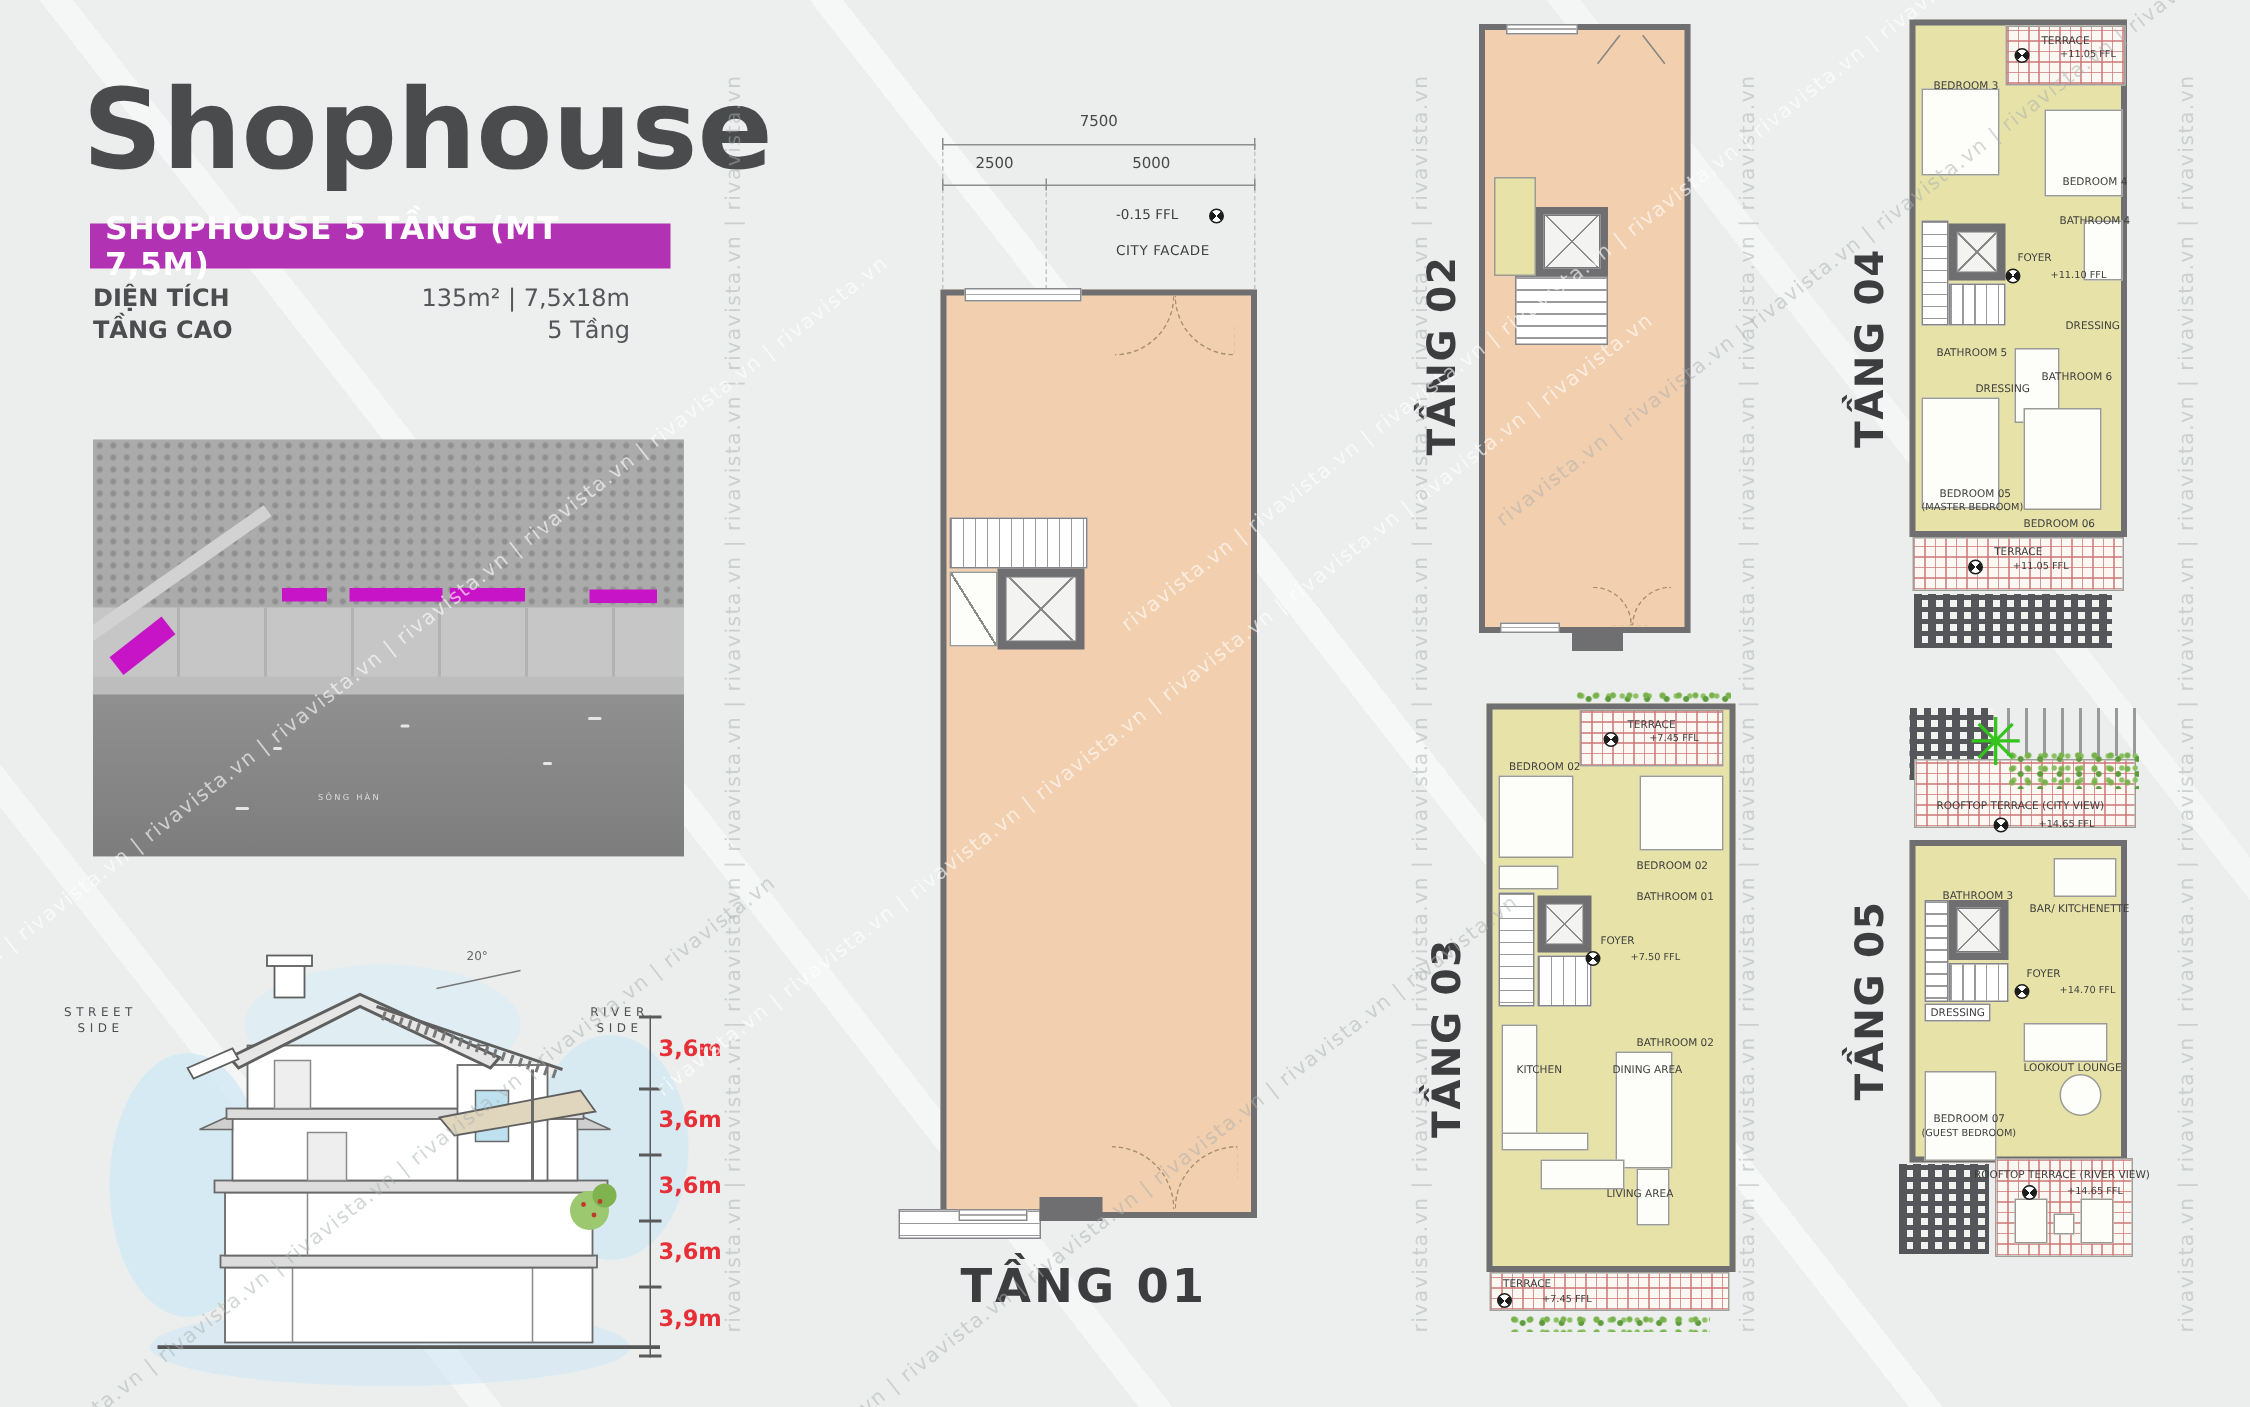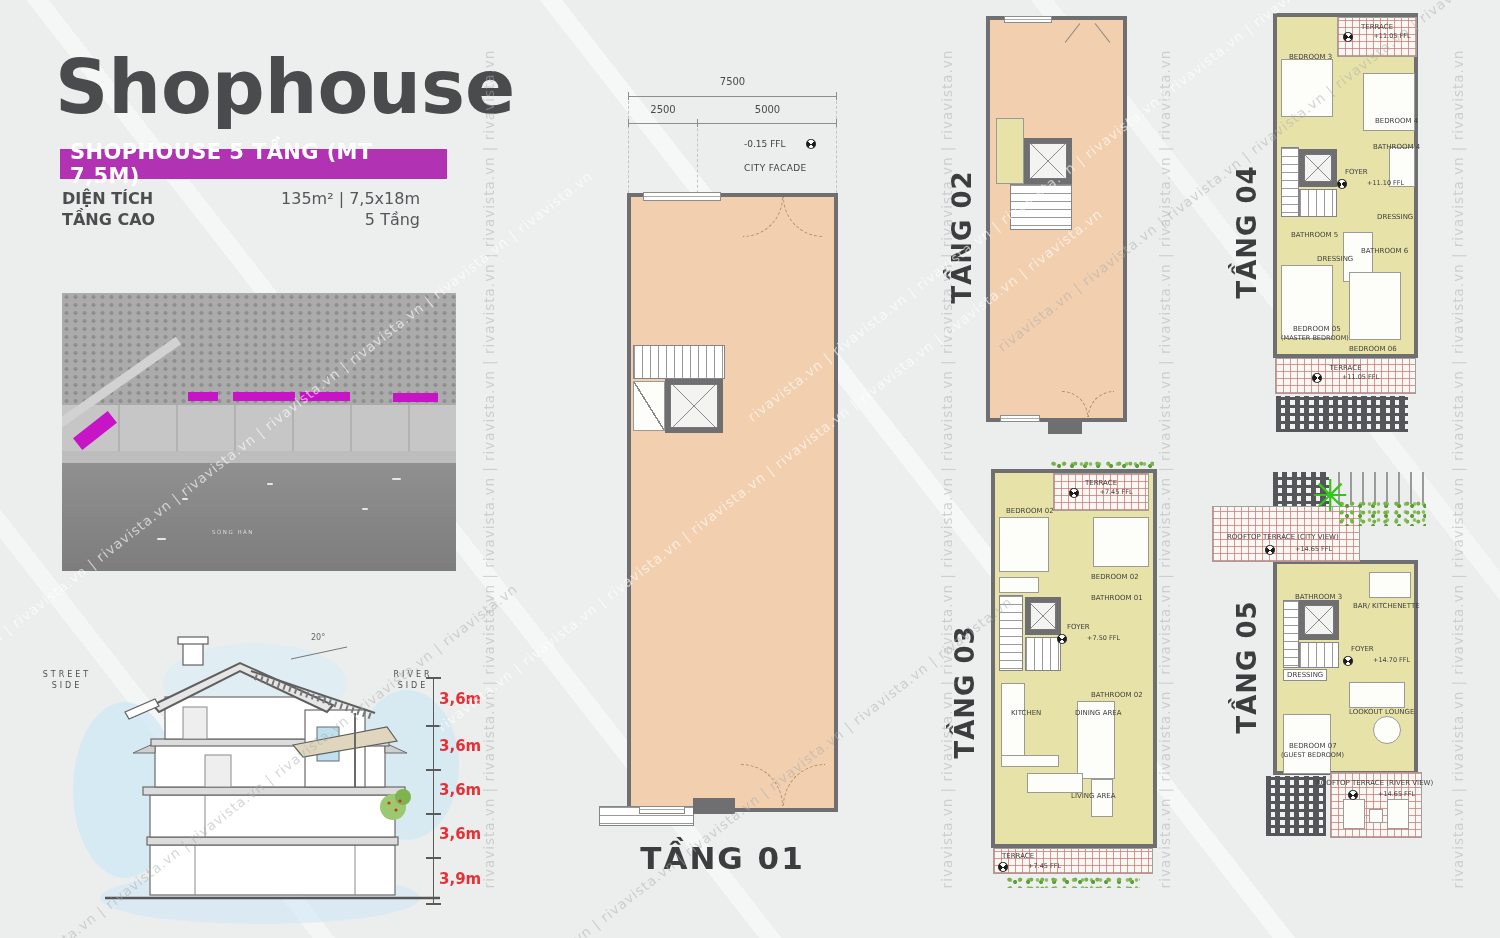--- a/index.html
+++ b/index.html
@@ -321,21 +321,21 @@
     <span class="lbl ffl row" style="position:static">
         <span class="compass"></span>
         <span>+11.05 FFL</span>
       </span>
   </div>
   <div class="trellis" style="left:1276px;top:396px;width:132px;height:36px"></div>
   <div class="vlabel" style="left:1172px;top:215px">TẦNG 04</div>
 
   <div class="trellis" style="left:1273px;top:472px;width:56px;height:48px"></div>
   <div class="pergola" style="left:1338px;top:472px;width:92px;height:32px"></div>
-  <div class="hatch" style="left:1212px;top:506px;width:148px;height:56px">
+  <div class="hatch" style="left:1276px;top:506px;width:148px;height:46px">
     <div class="lbl" style="left:14px;top:26px">ROOFTOP TERRACE (CITY VIEW)</div>
     <div class="lbl ffl row" style="left:52px;top:38px">
         <span class="compass"></span>
         <span>+14.65 FFL</span>
       </div>
   </div>
   <div class="green" style="left:1338px;top:500px;width:88px;height:26px"></div>
   <div class="abs" style="left:1312px;top:474px;font-size:44px;line-height:44px;color:#35c41c;z-index:4;font-weight:700">✳</div>
   <div class="plan khaki" style="left:1273px;top:560px;width:145px;height:215px">
     <div class="abs" style="left:6px;top:36px;width:56px;height:70px">

